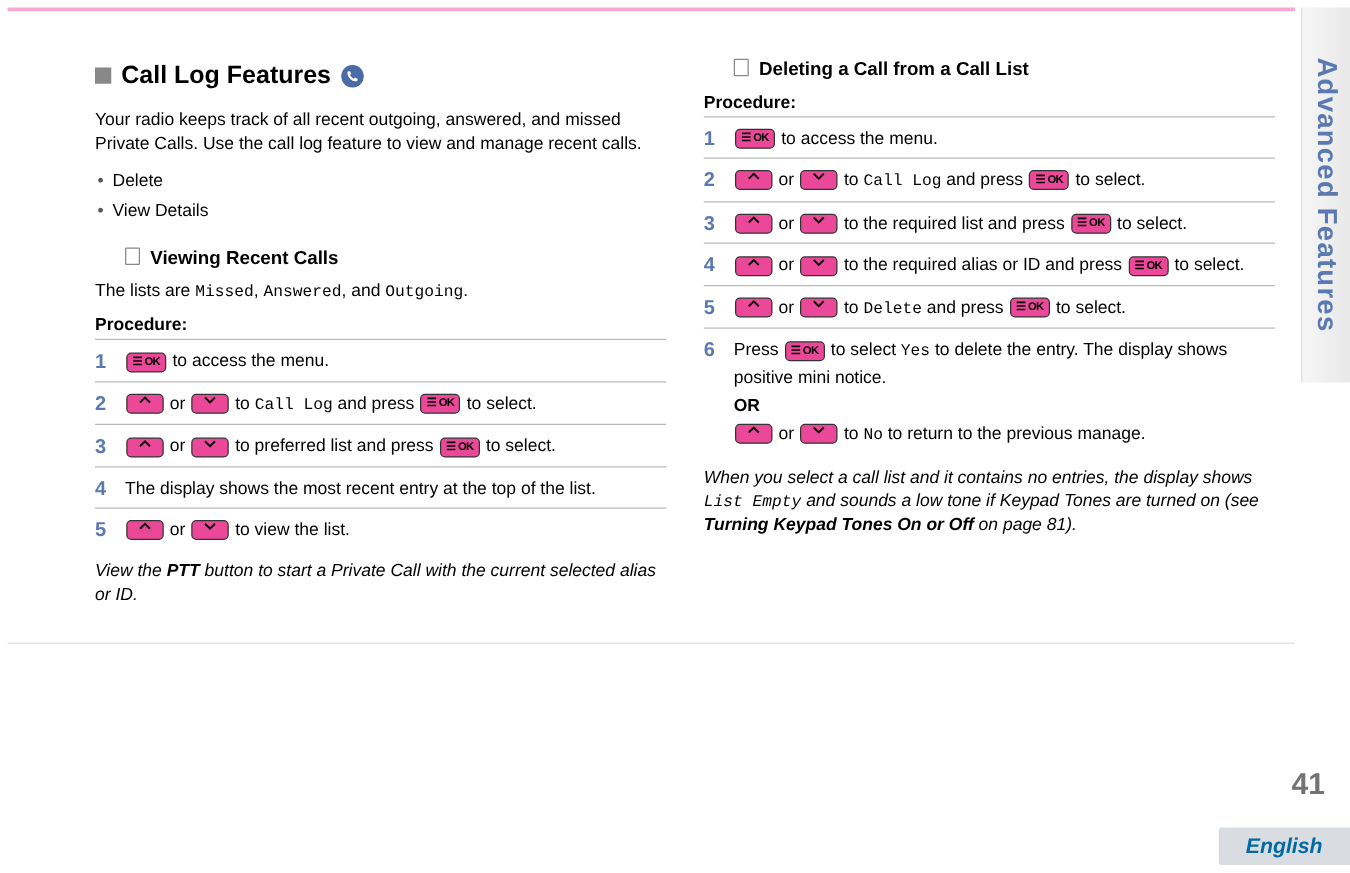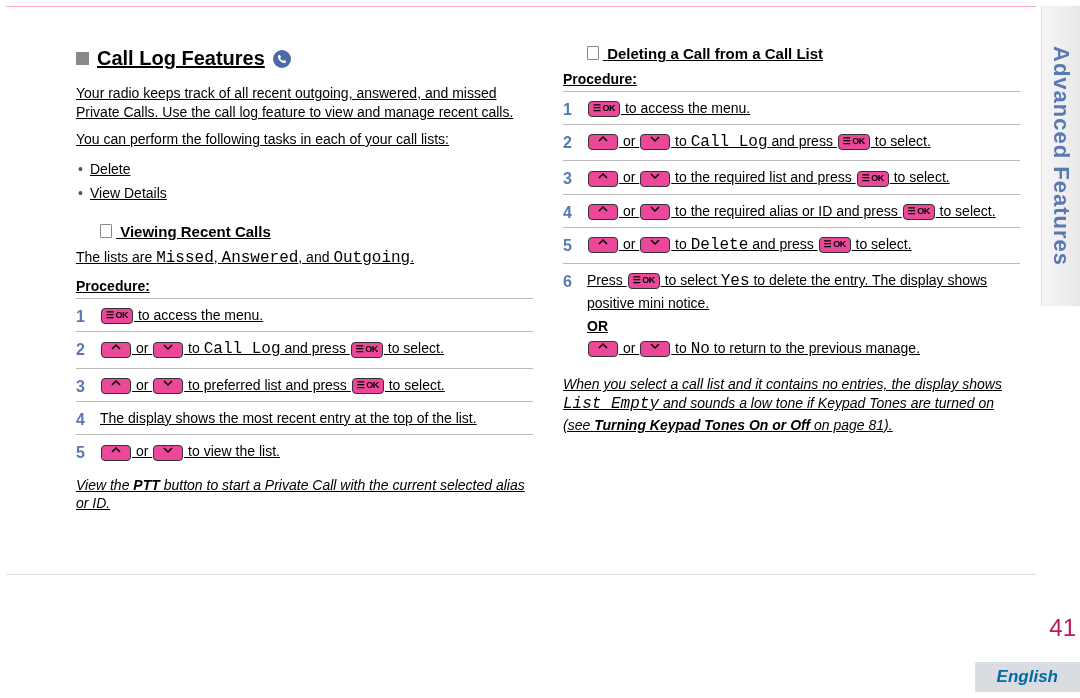--- a/index.html
+++ b/index.html
@@ -10,28 +10,27 @@
     color: #000;
     background: #fff;
     width: 1080px;
     height: 698px;
     box-sizing: border-box;
     position: relative;
     overflow: hidden;
   }
   .page {
     width: 1030px;
-    height: 569px;
+    height: 509px;
     margin: 6px 44px 6px 6px;
-    border-top: 1px solid #f9a8d4;
+    border-top: 3px solid #f9a8d4;
     border-bottom: 1px solid #ddd;
     box-sizing: border-box;
     padding: 12px 16px 10px 70px;
     position: relative;
-    text-decoration: underline;
   }
   .columns {
     display: flex;
     gap: 30px;
     height: 570px;
   }
   .col {
     flex: 1;
     min-width: 0;
   }
@@ -106,21 +105,21 @@
     content: counter(step);
     position: absolute;
     left: 0;
     top: 6px;
     font-weight: bold;
     font-size: 16px;
     color: #5a79b3;
   }
   .mono {
     font-family: "Courier New", monospace;
-    font-size: 16px;
+    font-size: 13px;
   }
   .btn {
     display: inline-block;
     border: 1.5px solid #333;
     border-radius: 4px;
     padding: 0 4px;
     min-width: 20px;
     height: 14px;
     line-height: 12px;
     font-size: 9px;
@@ -147,25 +146,25 @@
   }
   .side-tab span {
     writing-mode: vertical-rl;
     font-size: 22px;
     font-weight: bold;
     color: #5a79b3;
     letter-spacing: 1px;
   }
   .pagenum {
     position: absolute;
-    right: 4px;
+    right: 20px;
     bottom: 56px;
     font-size: 24px;
-    font-weight: normal;
-    color: #be185d;
+    font-weight: bold;
+    color: #737373;
   }
   .lang {
     position: absolute;
     right: 0;
     bottom: 6px;
     background: #d9dde2;
     padding: 5px 22px;
     font-weight: bold;
     font-style: italic;
     color: #0369a1;
@@ -197,21 +196,20 @@
         <span class="sec-square"></span>
         <span>Call Log Features</span>
         <span class="phone-icon">
           <svg width="10" height="10" viewBox="0 0 10 10">
               <path d="M2 1 Q1 1 1 2 L1 3 Q1 5 3 7 Q5 9 7 9 L8 9 Q9 9 9 8 L9 7 L7 6 L6 7 Q4 6 3 4 L4 3 L3 1 Z" fill="#fff"></path>
             </svg>
         </span>
       </h1>
 
       <p>Your radio keeps track of all recent outgoing, answered, and missed Private Calls. Use the call log feature to view and manage recent calls.</p>
-      <p>You can perform the following tasks in each of your call lists:</p>
 
       <ul class="bul">
         <li>Delete</li>
         <li>View Details</li>
       </ul>
 
       <h2>
         <span class="doc-icon"></span>
         <span>Viewing Recent Calls</span>
       </h2>

